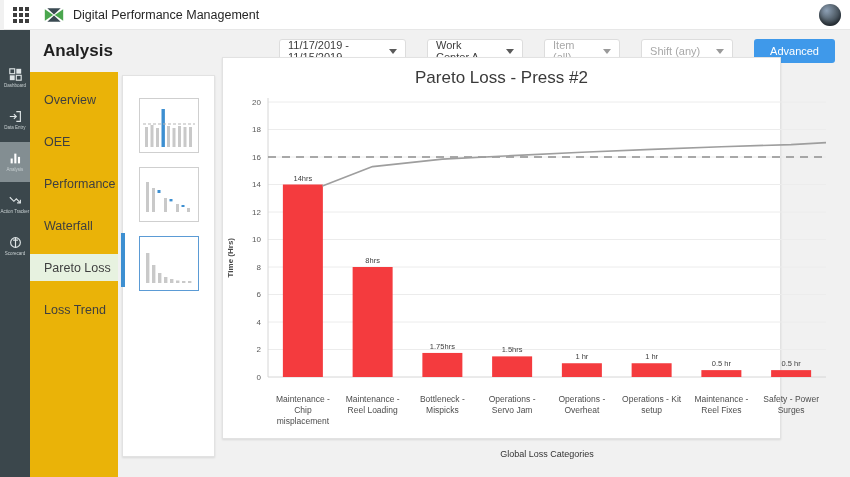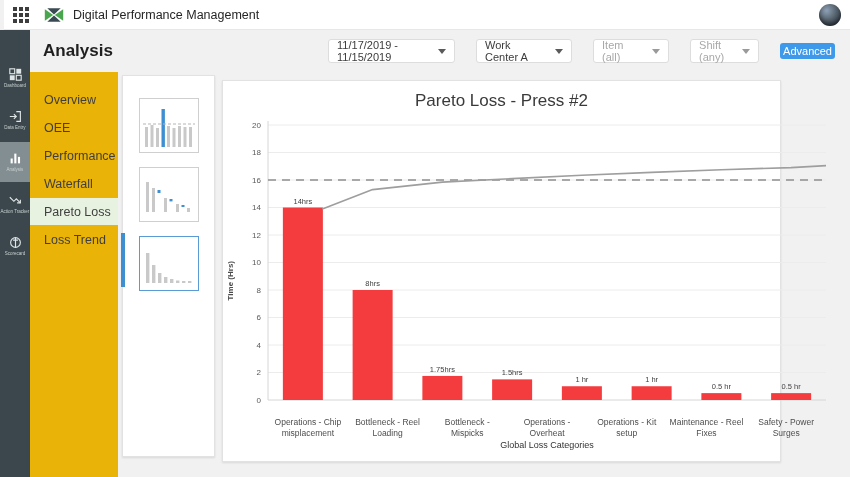--- a/index.html
+++ b/index.html
@@ -37,55 +37,55 @@
     background:#f1f1f1; display:flex; align-items:center; }
   .page-title { font-size:17px; font-weight:bold; color:#1f1f1f; margin-left:13px; }
   .filters { margin-left:auto; margin-right:15px; display:flex; align-items:center; gap:21px; }
   .dd { height:24px; background:#fff; border:1px solid #ddd; border-radius:3px;
     display:flex; align-items:center; padding:0 8px; font-size:11px; color:#3c3c3c;
     cursor:pointer; justify-content:space-between; }
   .dd.muted { color:#a8a8a8; }
   .dd .caret { width:0; height:0; border-left:4px solid transparent;
     border-right:4px solid transparent; border-top:5px solid #5a5a5a; margin-left:10px; }
   .dd.muted .caret { border-top-color:#9a9a9a; }
-  .btn-advanced { height:16px; padding:0 3px; background:#3f99ea; color:#fff;
+  .btn-advanced { height:24px; padding:0 16px; background:#3f99ea; color:#fff;
     font-size:11px; border:none; border-radius:3px; cursor:pointer; }
 
   
   .sidebar { position:absolute; left:30px; top:72px; width:88px; height:405px;
     background:#eab308; }
   .side-item { height:27px; display:flex; align-items:center; padding-left:14px;
-    font-size:12.5px; color:#3f3f3f; cursor:pointer; margin-top:1px; }
+    font-size:12.5px; color:#3f3f3f; cursor:pointer; margin-top:15px; }
   .side-item:first-child { margin-top:14px; }
   .side-item.active { background:#e7f2e0; }
 
   
   .thumb-panel { position:absolute; left:122px; top:75px; width:93px; height:382px;
     background:#fff; border:1px solid #e2e2e2; box-shadow:0 1px 2px rgba(0,0,0,.10);
     display:flex; flex-direction:column; align-items:center; padding-top:22px; }
   .thumb { width:60px; height:55px; background:#fff; border:1px solid #cfcfcf;
     cursor:pointer; }
   .thumb + .thumb { margin-top:14px; }
   .thumb.selected { border:1px solid #5b9bd5; }
   .sel-bar { position:absolute; left:-2px; top:157px; width:4px; height:54px;
     background:#3d8fd1; }
 
   
-  .chart-card { position:absolute; left:222px; top:80px; width:559px; height:382px;
+  .chart-card { position:absolute; left:222px; top:57px; width:559px; height:382px;
     background:#fff; border:1px solid #e2e2e2; box-shadow:0 1px 2px rgba(0,0,0,.10);
     padding:8px 11px 0 11px; }
   .chart-title { text-align:center; font-size:17px; color:#3a3a3a; margin-top:2px; }
   .ylab { position:absolute; left:3px; top:180px; font-size:8px; font-weight:bold;
     color:#4a4a4a; writing-mode:vertical-rl; transform:rotate(180deg); }
   #chart-svg { display:block; margin-top:4px; }
   .cat-row { display:flex; margin-left:34px; width:558px; }
   .cat-row div { flex:1; text-align:center; font-size:8.5px; line-height:1.3;
     color:#4d4d4d; padding:0 3px; }
   .xlab { margin-left:34px; width:558px; text-align:center; font-size:9px;
-    color:#333; margin-top:1px; }
+    color:#333; margin-top:22px; }
 </style>
 </head>
 <body>
 
 <div class="topbar">
   <div class="grid-icon">
     <span></span>
       <span></span>
       <span></span>
       <span></span>
@@ -154,21 +154,21 @@
       <span class="caret"></span>
     </div>
     <div class="dd" style="width:96px">
       <span>Work Center A</span>
       <span class="caret"></span>
     </div>
     <div class="dd muted" style="width:76px">
       <span>Item (all)</span>
       <span class="caret"></span>
     </div>
-    <div class="dd muted" style="width:69px">
+    <div class="dd muted" style="width:92px">
       <span>Shift (any)</span>
       <span class="caret"></span>
     </div>
     <button class="btn-advanced">Advanced</button>
   </div>
 </div>
 
 <div class="sidebar">
   <div class="side-item">Overview</div>
   <div class="side-item">OEE</div>
@@ -268,22 +268,23 @@
       <rect x="397.625" y="271.25" width="40" height="13.75" fill="#f43b3e"></rect>
       <text x="417.625" y="267.25" text-anchor="middle" font-size="7.5" fill="#3f3f3f">1 hr</text>
       <rect x="467.375" y="278.125" width="40" height="6.875" fill="#f43b3e"></rect>
       <text x="487.375" y="274.125" text-anchor="middle" font-size="7.5" fill="#3f3f3f">0.5 hr</text>
       <rect x="537.125" y="278.125" width="40" height="6.875" fill="#f43b3e"></rect>
       <text x="557.125" y="274.125" text-anchor="middle" font-size="7.5" fill="#3f3f3f">0.5 hr</text>
       <line x1="34" y1="65" x2="592" y2="65" stroke="#8f8f8f" stroke-width="1.3" stroke-dasharray="8 6"></line>
       <polyline points="88.4,93.9 138.6,74.6 208.4,67.1 278.1,63.6 347.9,60.2 417.6,57.4 487.4,54.7 557.1,52.6 592.0,50.6" fill="none" stroke="#9e9e9e" stroke-width="1.6" stroke-linejoin="round"></polyline>
     </svg>
   <div class="cat-row" id="cat-labels">
-      <div>Operations - Chip misplacement</div>
-      <div>Bottleneck - Reel Loading</div>
+      <div>Maintenance - Chip misplacement</div>
+      <div>Maintenance - Reel Loading</div>
       <div>Bottleneck - Mispicks</div>
+      <div>Operations - Servo Jam</div>
       <div>Operations - Overheat</div>
       <div>Operations - Kit setup</div>
       <div>Maintenance - Reel Fixes</div>
       <div>Safety - Power Surges</div>
     </div>
   <div class="xlab">Global Loss Categories</div>
 </div>
 
 </body></html>

